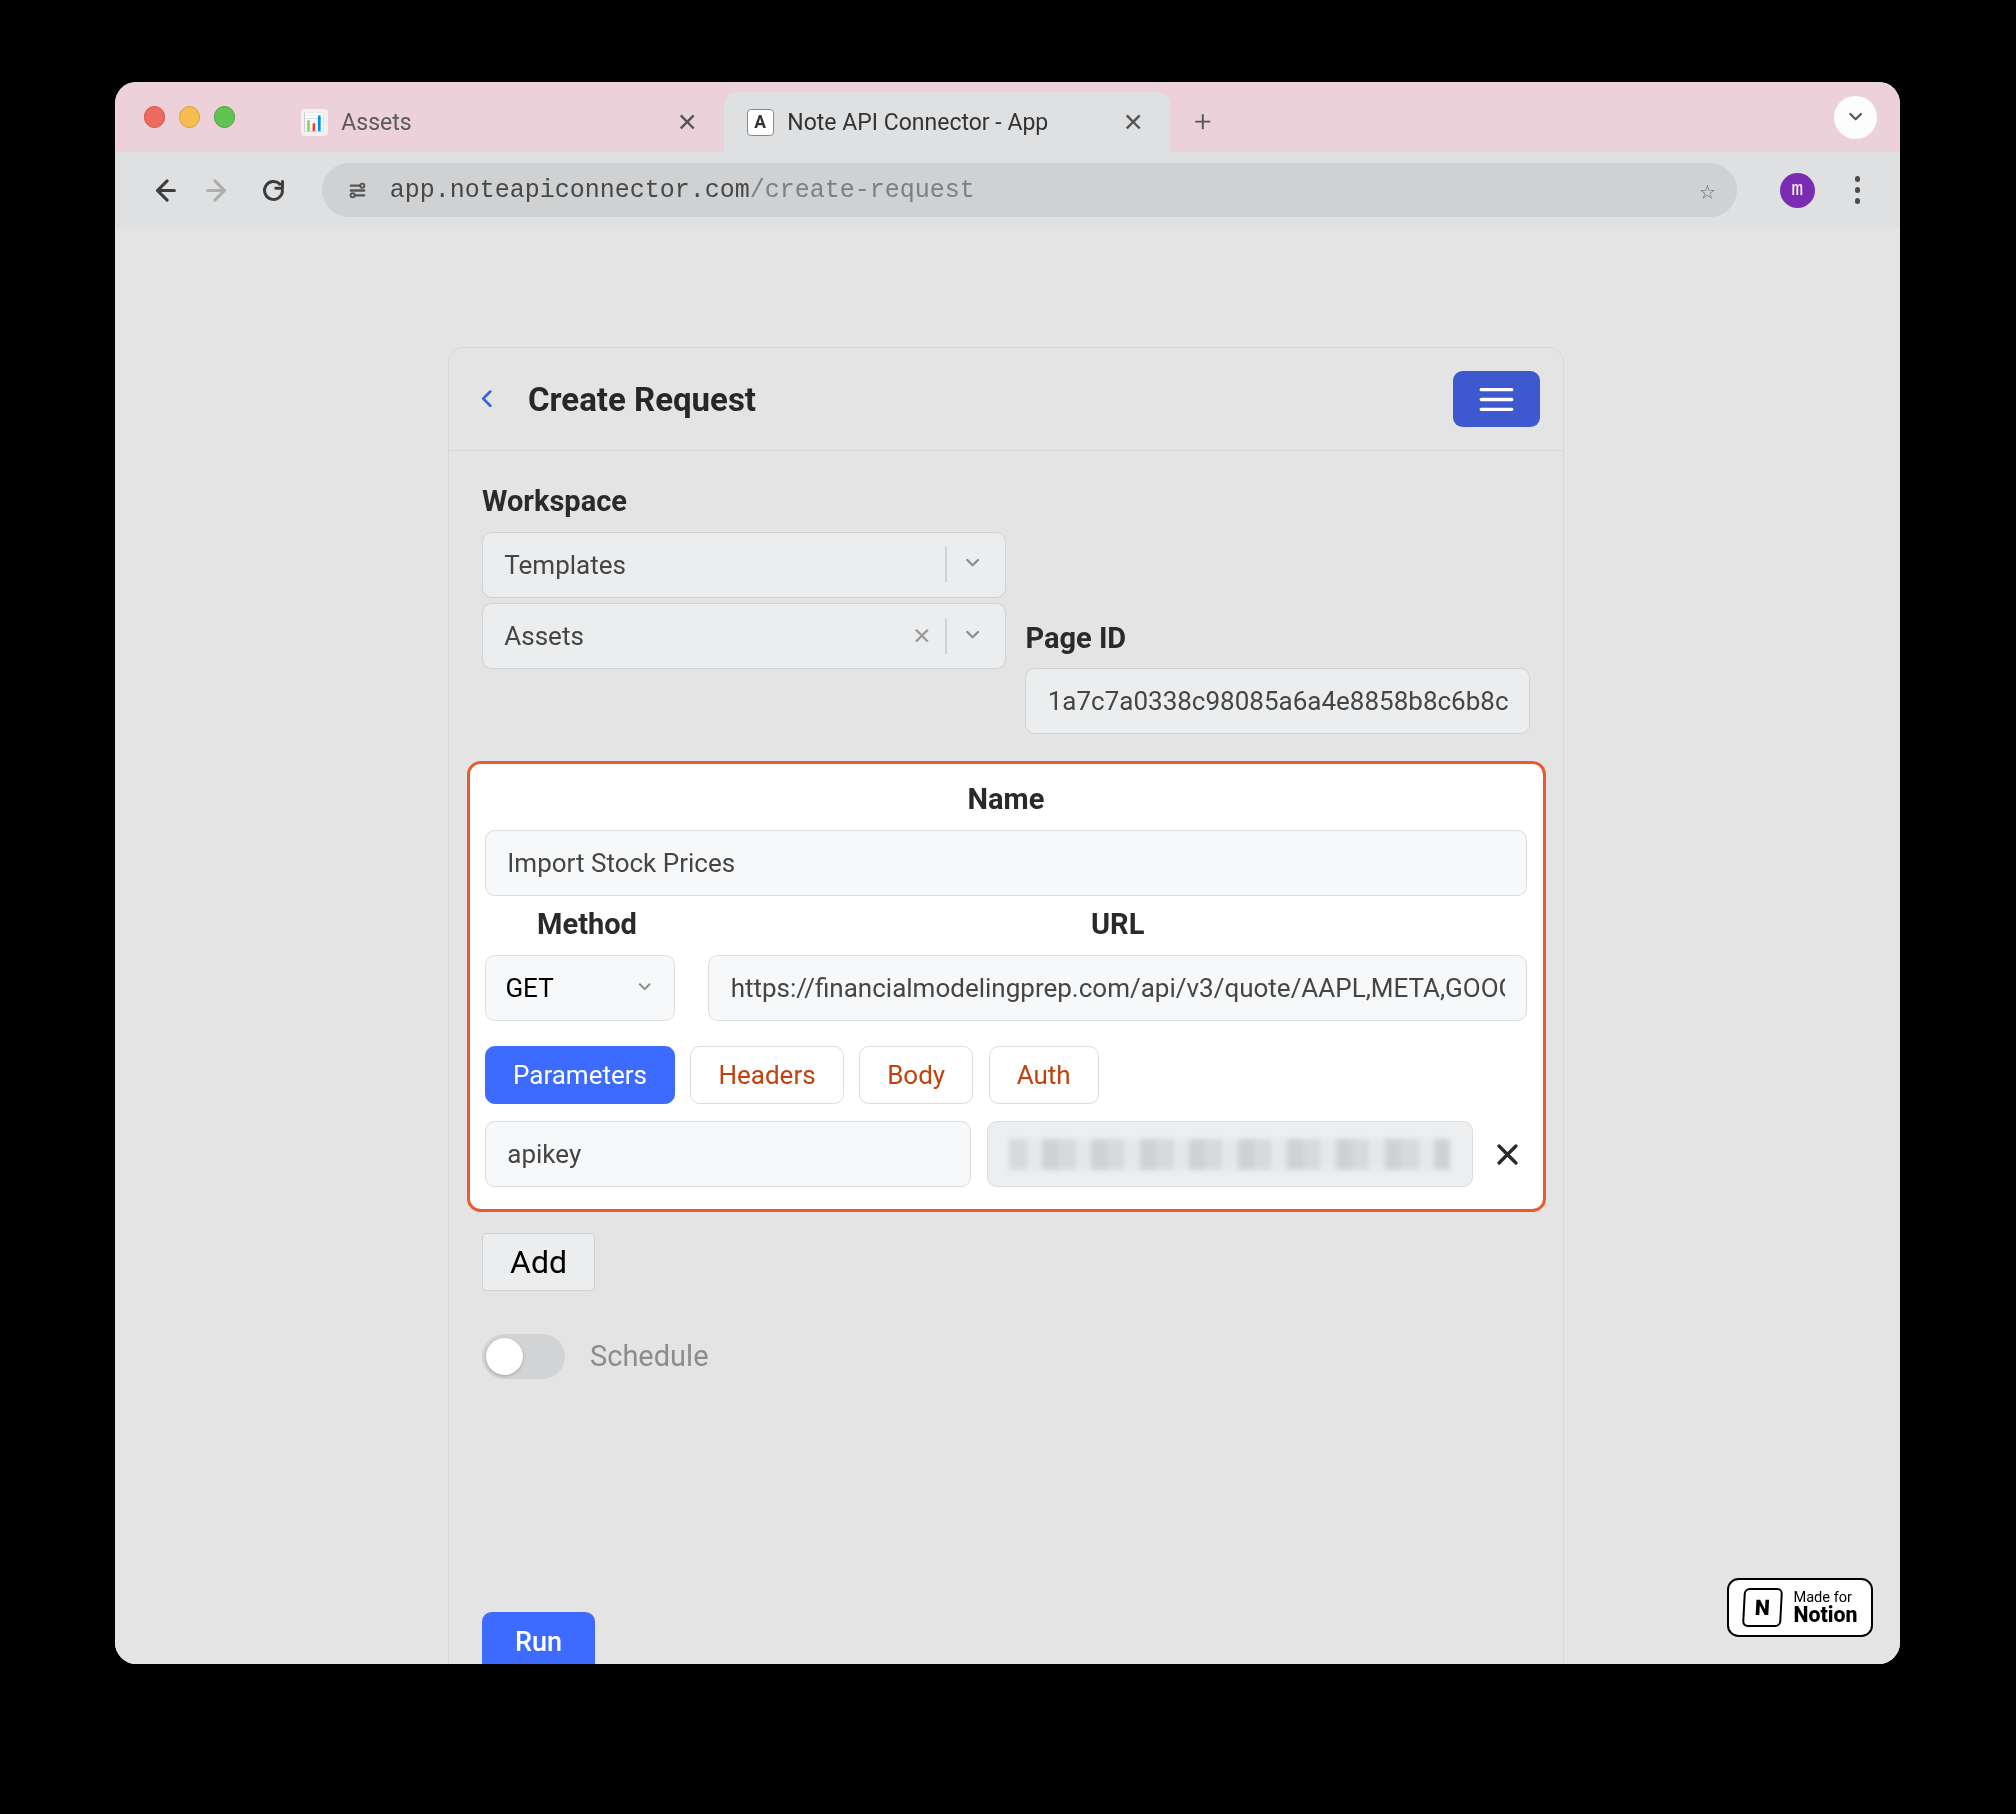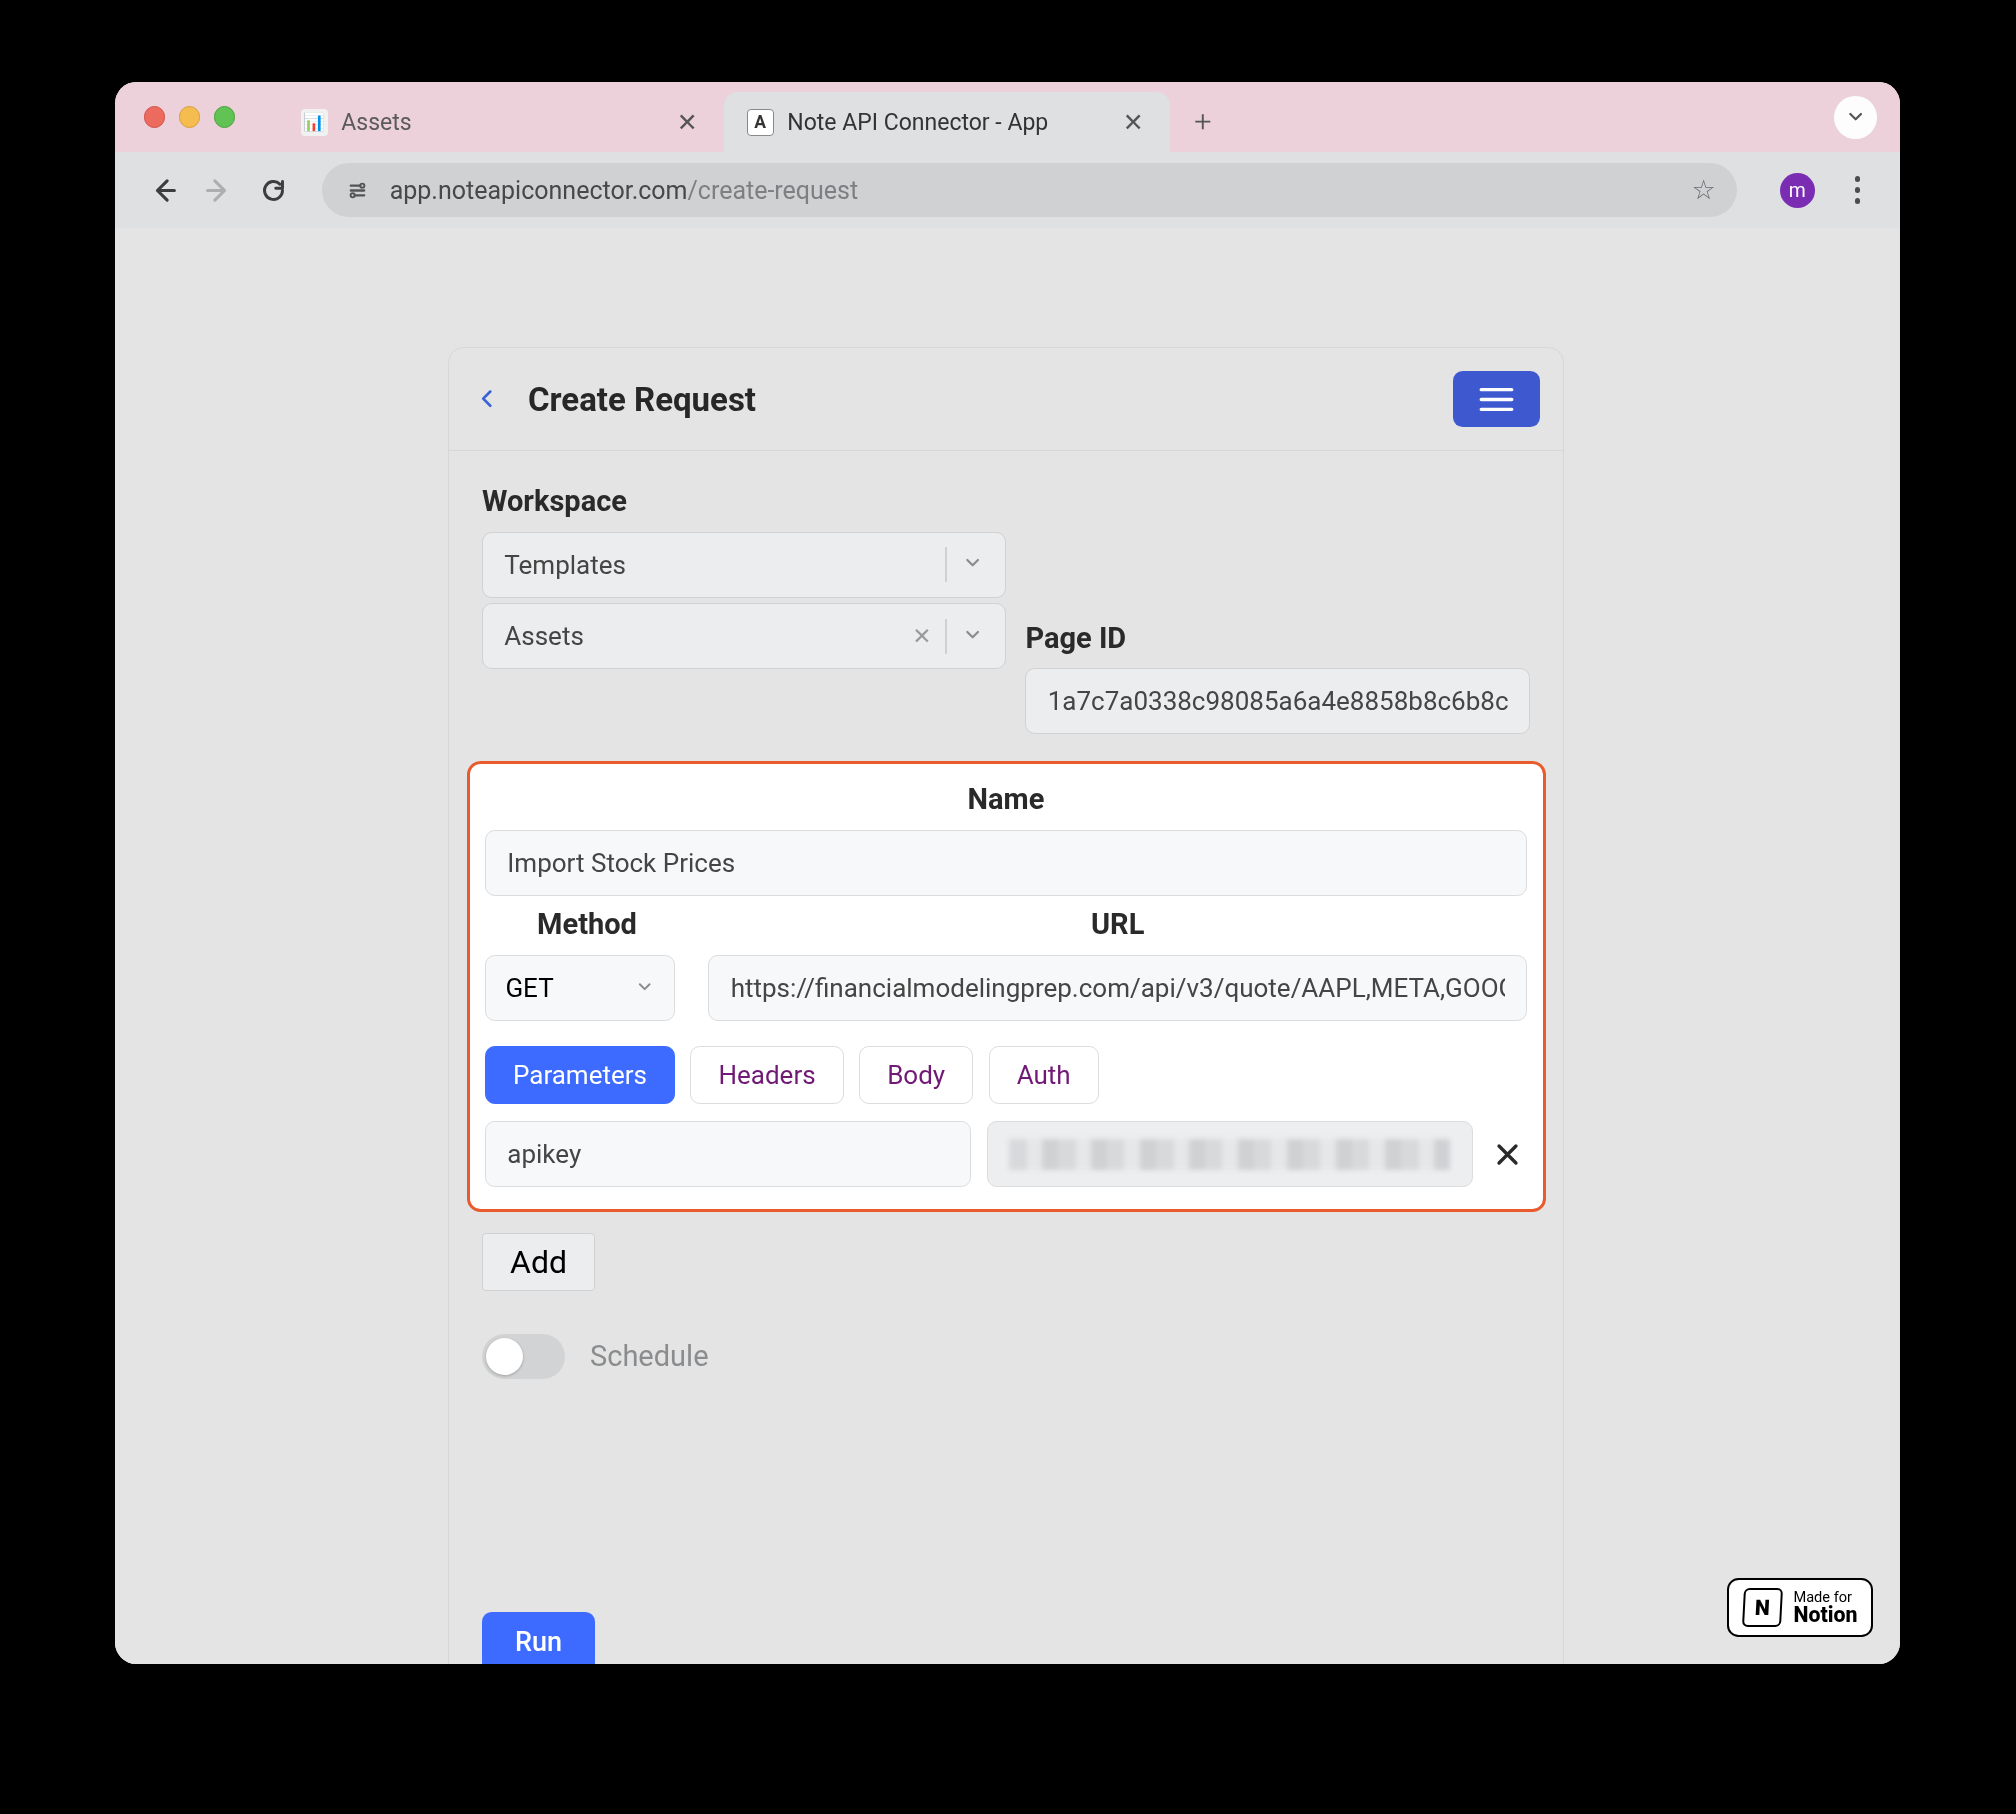--- a/index.html
+++ b/index.html
@@ -68,20 +68,21 @@
     position:absolute; right:23px; top:13.6px;
     width:43px; height:43px; background:#fdfdfd; border-radius:21.3px;
     display:flex; align-items:center; justify-content:center;
     color:#555; cursor:pointer;
   }
 
   
   .toolbar {
     height:76px; background:#dee0e2; display:flex; align-items:center; gap:7.8px;
     padding:0 25px;
+    font-family:Liberation Mono, monospace;
   }
   .nav-ico {
     width:47px; height:47px; display:flex; align-items:center; justify-content:center;
     color:#4c4c4c; font-size:23px; cursor:pointer;
   }
   .nav-ico.dim { color:#9e9e9e; }
   .addr-bar {
     flex:1; height:54px; margin:0 17.5px;
     background:#cfd1d3;
     border-radius:27px;
@@ -164,21 +165,21 @@
   .method-sel {
     width:190px; height:66px; border:1.9px solid #dadcde; border-radius:9.7px;
     background:#f7f8f9; display:flex; align-items:center; justify-content:space-between;
     padding:0 19.4px; font-size:26px; cursor:pointer;
   }
   .chev-small svg { width:19.4px; height:19.4px; }
 
   .pill-row { display:flex; gap:15.5px; margin: 25px 0 17.5px 0; }
   .pill {
     height:58px; padding:0 27px; border:1.9px solid #dadcde; border-radius:9.7px;
-    display:flex; align-items:center; font-size:26px; background:#fff; color:#701a75; cursor:pointer;
+    display:flex; align-items:center; font-size:26px; background:#fff; color:#c2410c; cursor:pointer;
   }
   .pill.active { background:#3e6bff; color:#fff; border-color:#3e6bff; }
 
   .param-row { display:flex; gap:15.5px; align-items:center; }
   .param-row .text-input { flex:1; }
   .param-row .text-input.redacted {
     background:#eceeef; position:relative; overflow:hidden;
   }
   .param-row .text-input.redacted .blur-strip {
     width:100%; height:31px;

